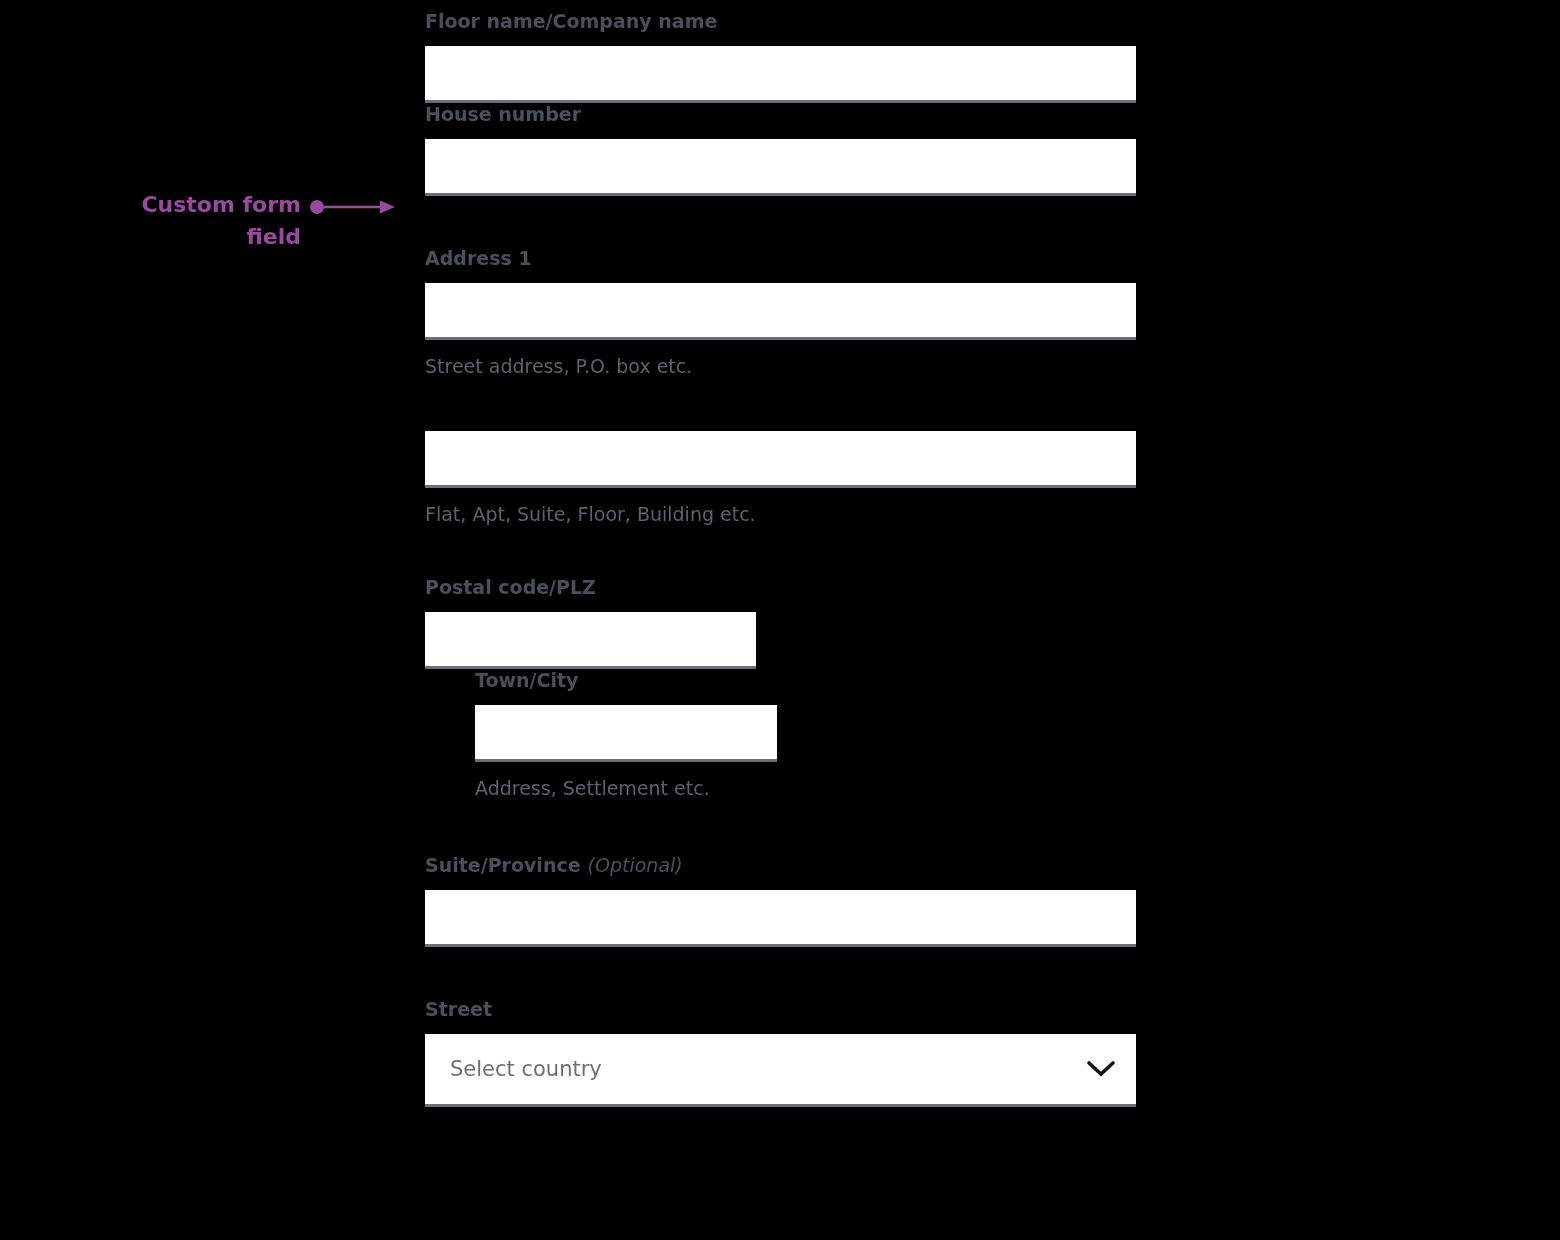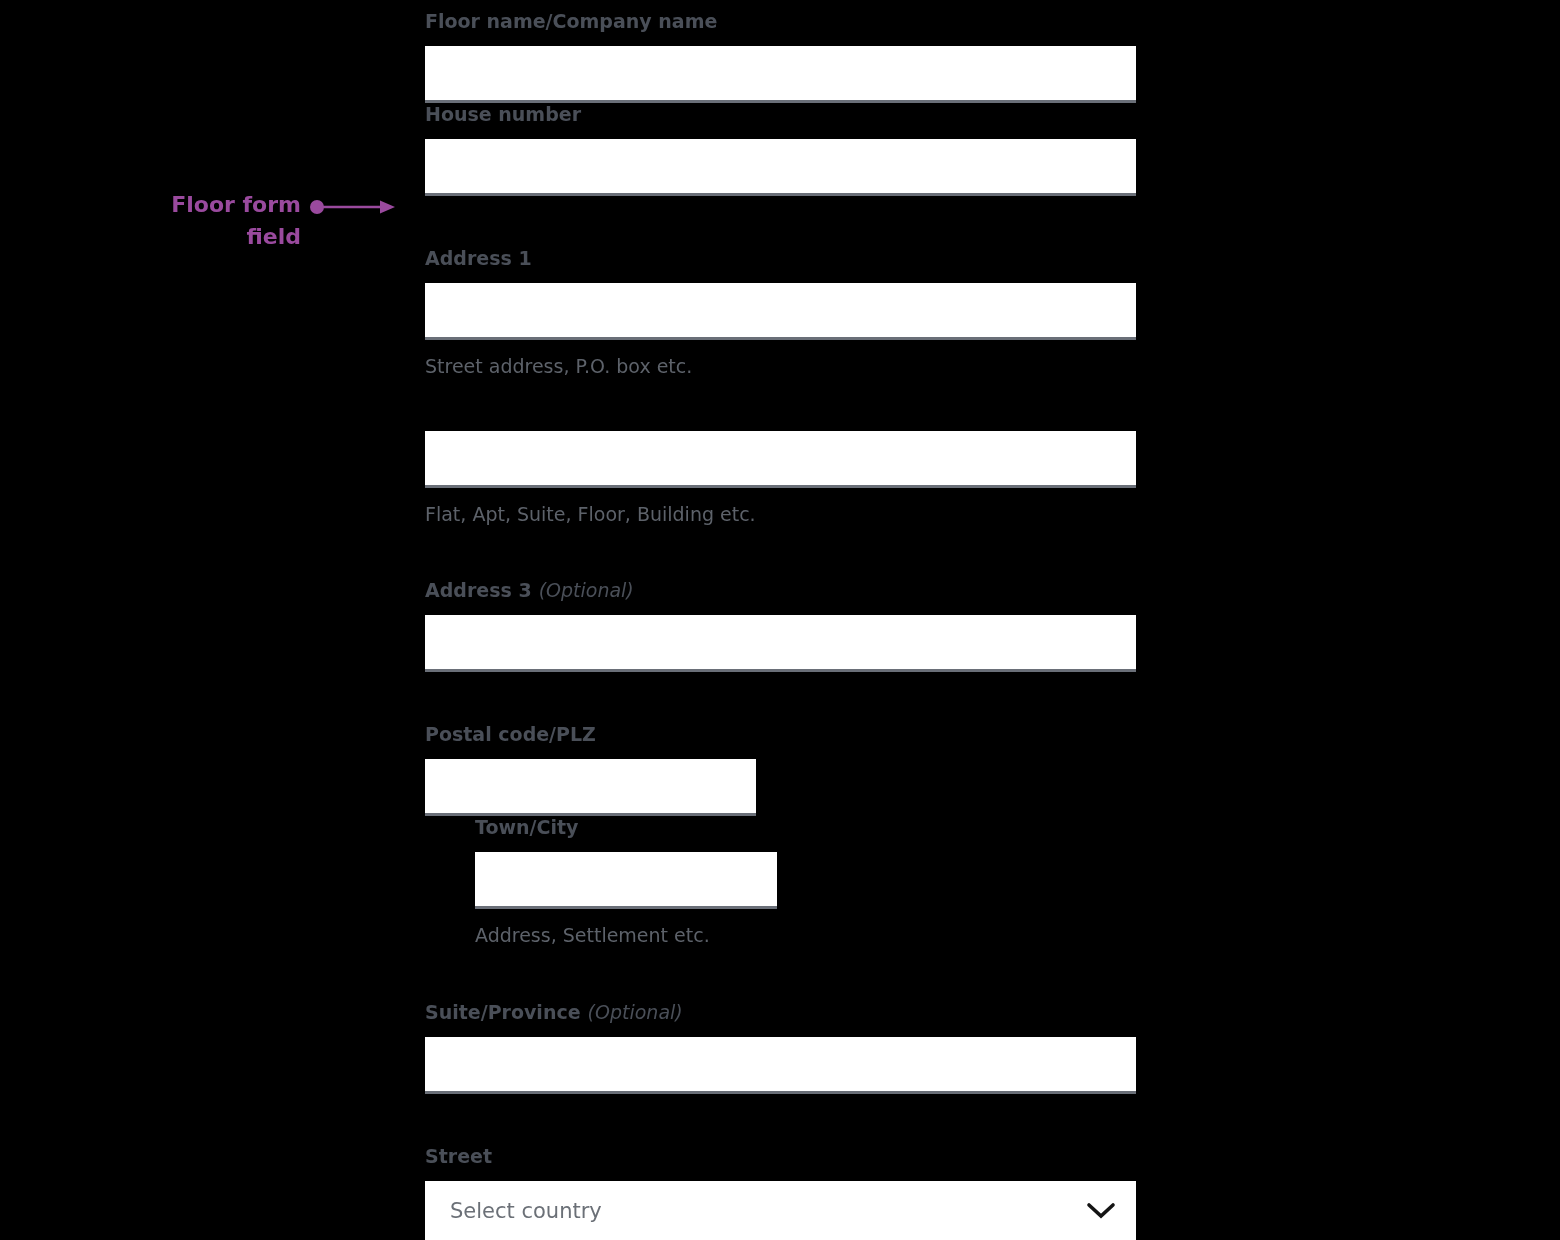--- a/index.html
+++ b/index.html
@@ -97,38 +97,38 @@
 
   .row { display: flex; }
   .col-postal { width: 331px; }
   .col-town { width: 302px; margin-left: 50px; }
 
   .select {
     display: flex;
     align-items: center;
     justify-content: space-between;
     width: 100%;
-    height: 63px;
+    height: 73px;
     background: var(--field-bg);
     border-bottom: 3px solid var(--border);
     padding: 0 20px 0 25px;
     cursor: pointer;
   }
   .select-placeholder {
     color: var(--placeholder);
     font-size: 21px;
   }
 </style>
 </head>
 <body>
 
 <div class="canvas">
 
   <div class="annotation-text">
-    <div>Floor form</div>
+    <div>Custom form</div>
     <div>field</div>
   </div>
   <svg class="annotation-arrow" width="90" height="22" viewBox="0 0 90 22">
     <circle cx="11" cy="11" r="7" fill="#9a4a9e"></circle>
     <line x1="11" y1="11" x2="75" y2="11" stroke="#9a4a9e" stroke-width="2.6"></line>
     <polygon points="74,4.5 89,11 74,17.5" fill="#9a4a9e"></polygon>
   </svg>
 
   <form class="form-col">
 
@@ -152,26 +152,20 @@
       </label>
       <input class="txt" type="text" value="" style="">
       <div class="helper">Street address, P.O. box etc.</div>
     </div>
 
     <div class="group g4">
       <input class="txt" type="text" value="" style="">
       <div class="helper">Flat, Apt, Suite, Floor, Building etc.</div>
     </div>
 
-    <div class="group g5">
-      <label class="lbl">
-        <span>Address 3</span><span class="optional">(Optional)</span>
-      </label>
-      <input class="txt" type="text" value="" style="">
-    </div>
 
     <div class="group g6 row">
       <div class="col-postal">
         <label class="lbl">
           <span>Postal code/PLZ</span>
         </label>
         <input class="txt" type="text" value="" style="">
       </div>
       <div class="col-town">
         <label class="lbl">

